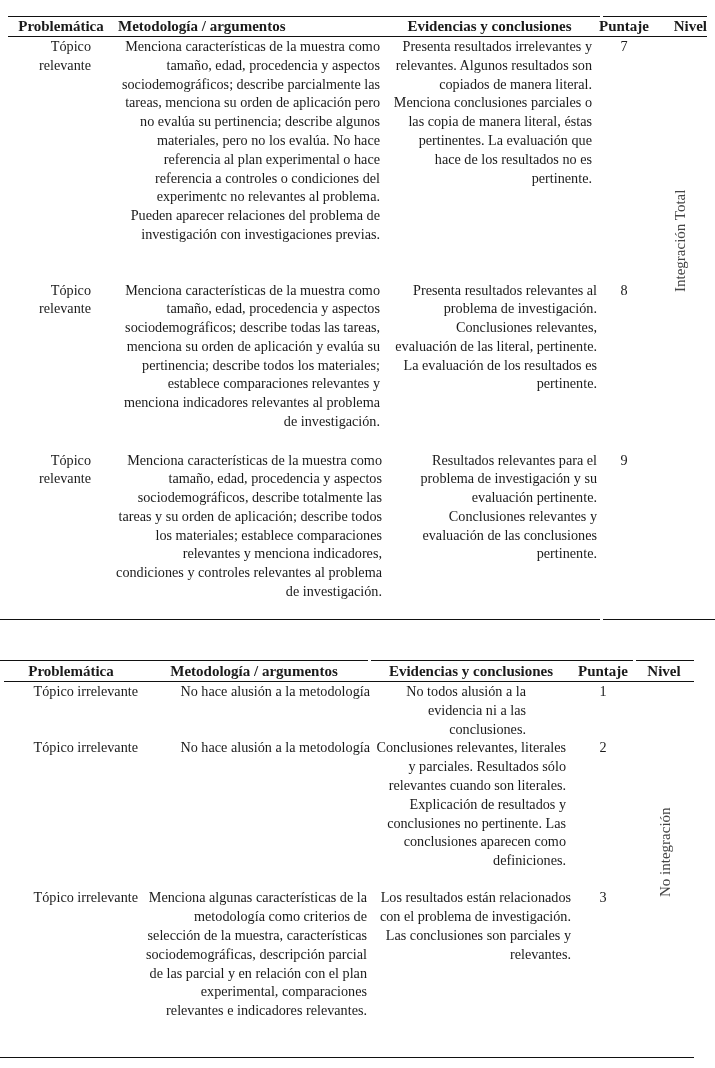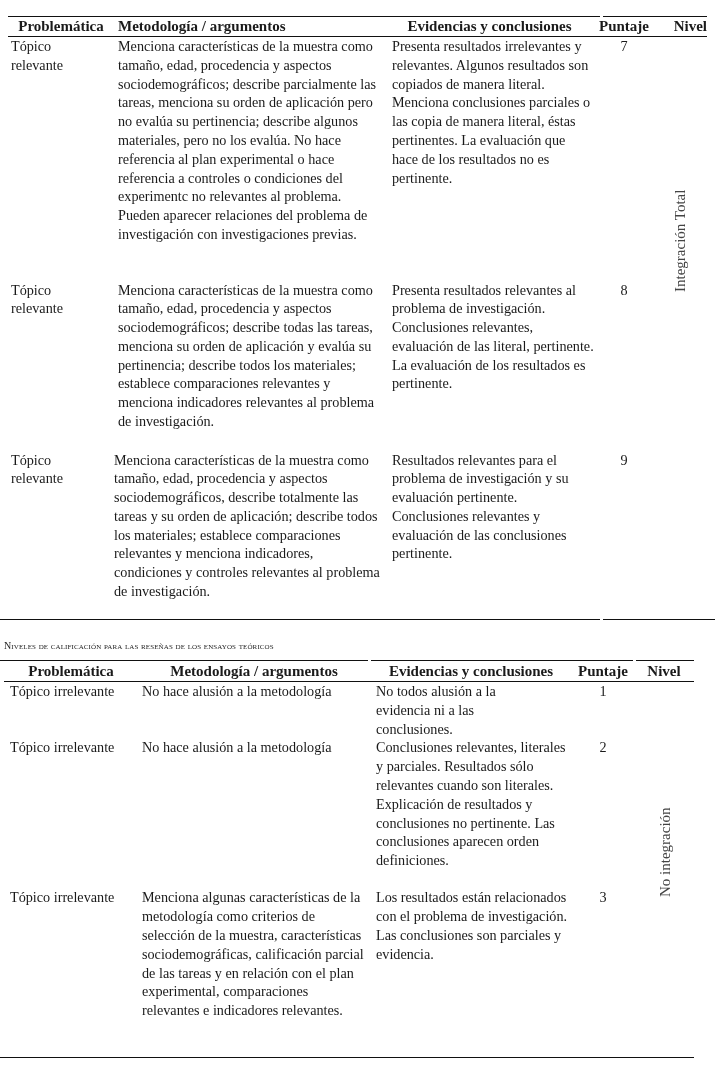--- a/index.html
+++ b/index.html
@@ -19,21 +19,21 @@
   }
   table.rubric td { vertical-align: top; padding: 0; }
 
   
   #t1 { left: 8px; top: 16px; width: 699px; }
   #t1 thead tr { border-bottom: 1.4px solid #111; }
 
   
   .rule { position: absolute; height: 0; border-top: 1.4px solid #111; }
 
-  .cell-text { display: block; }
+  .cell-text { display: block; text-align: right; }
   .score { text-align: center; }
   .left-col { padding-left: 3px !important; }
 
   .level-wrap { position: relative; }
   .vertical-label {
     position: absolute; white-space: nowrap; color: #444;
     font-size: 15px; transform-origin: left top; transform: rotate(-90deg);
   }
 
   .caption {
@@ -105,21 +105,20 @@
             <span class="cell-text" style="width:205px">Resultados relevantes para el problema de investigación y su evaluación pertinente. Conclusiones relevantes y evaluación de las conclusiones pertinente.</span>
           </td>
         <td class="score"><span>9</span></td>
       </tr>
     </tbody>
   </table>
 
   <div class="rule" style="left:0px; top:619px; width:600px;"></div>
   <div class="rule" style="left:603px; top:619px; width:112px;"></div>
 
-  <div class="caption">Niveles de calificación para las reseñas de los ensayos teóricos</div>
 
   <div class="rule" style="left:0px; top:660px; width:368px;"></div>
   <div class="rule" style="left:371px; top:660px; width:262px;"></div>
   <div class="rule" style="left:636px; top:660px; width:58px;"></div>
 
   <table class="rubric" id="t2" style="left:4px; top:661px; width:690px;">
     <colgroup>
       <col style="width:134px">
         <col style="width:232px">
         <col style="width:202px">
@@ -152,33 +151,33 @@
         </td>
       </tr>
       <tr style="height:150px">
         <td style="padding-left:6px">
             <span class="cell-text">Tópico irrelevante</span>
           </td>
         <td style="padding-left:4px">
             <span class="cell-text">No hace alusión a la metodología</span>
           </td>
         <td style="padding-left:6px">
-            <span class="cell-text" style="width:190px">Conclusiones relevantes, literales y parciales. Resultados sólo relevantes cuando son literales. Explicación de resultados y conclusiones no pertinente. Las conclusiones aparecen orden definiciones.</span>
+            <span class="cell-text" style="width:190px">Conclusiones relevantes, literales y parciales. Resultados sólo relevantes cuando son literales. Explicación de resultados y conclusiones no pertinente. Las conclusiones aparecen como definiciones.</span>
           </td>
         <td class="score"><span>2</span></td>
       </tr>
       <tr style="height:170px">
         <td style="padding-left:6px">
             <span class="cell-text">Tópico irrelevante</span>
           </td>
         <td style="padding-left:4px">
-            <span class="cell-text" style="width:225px">Menciona algunas características de la metodología como criterios de selección de la muestra, características sociodemográficas, calificación parcial de las tareas y en relación con el plan experimental, comparaciones relevantes e indicadores relevantes.</span>
+            <span class="cell-text" style="width:225px">Menciona algunas características de la metodología como criterios de selección de la muestra, características sociodemográficas, descripción parcial de las parcial y en relación con el plan experimental, comparaciones relevantes e indicadores relevantes.</span>
           </td>
         <td style="padding-left:6px">
-            <span class="cell-text" style="width:195px">Los resultados están relacionados con el problema de investigación. Las conclusiones son parciales y evidencia.</span>
+            <span class="cell-text" style="width:195px">Los resultados están relacionados con el problema de investigación. Las conclusiones son parciales y relevantes.</span>
           </td>
         <td class="score"><span>3</span></td>
       </tr>
     </tbody>
   </table>
 
   <div class="rule" style="left:0px; top:1057px; width:694px;"></div>
 </div>
 
 </body></html>

